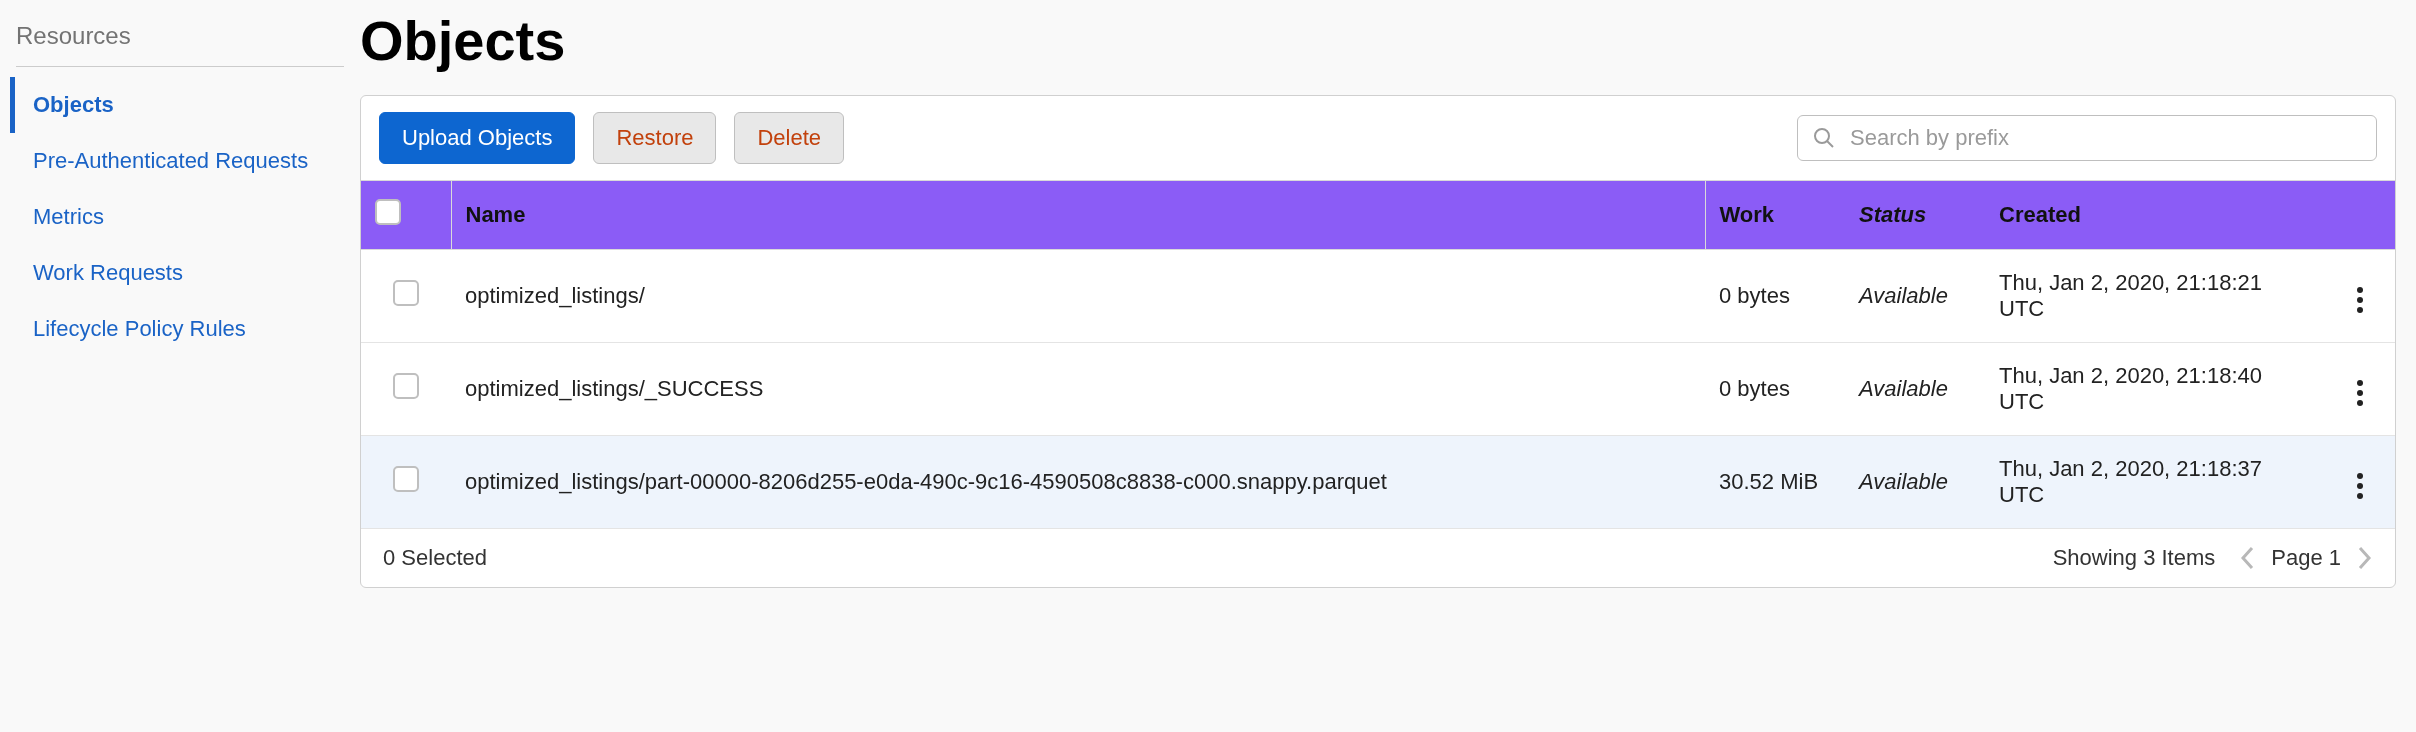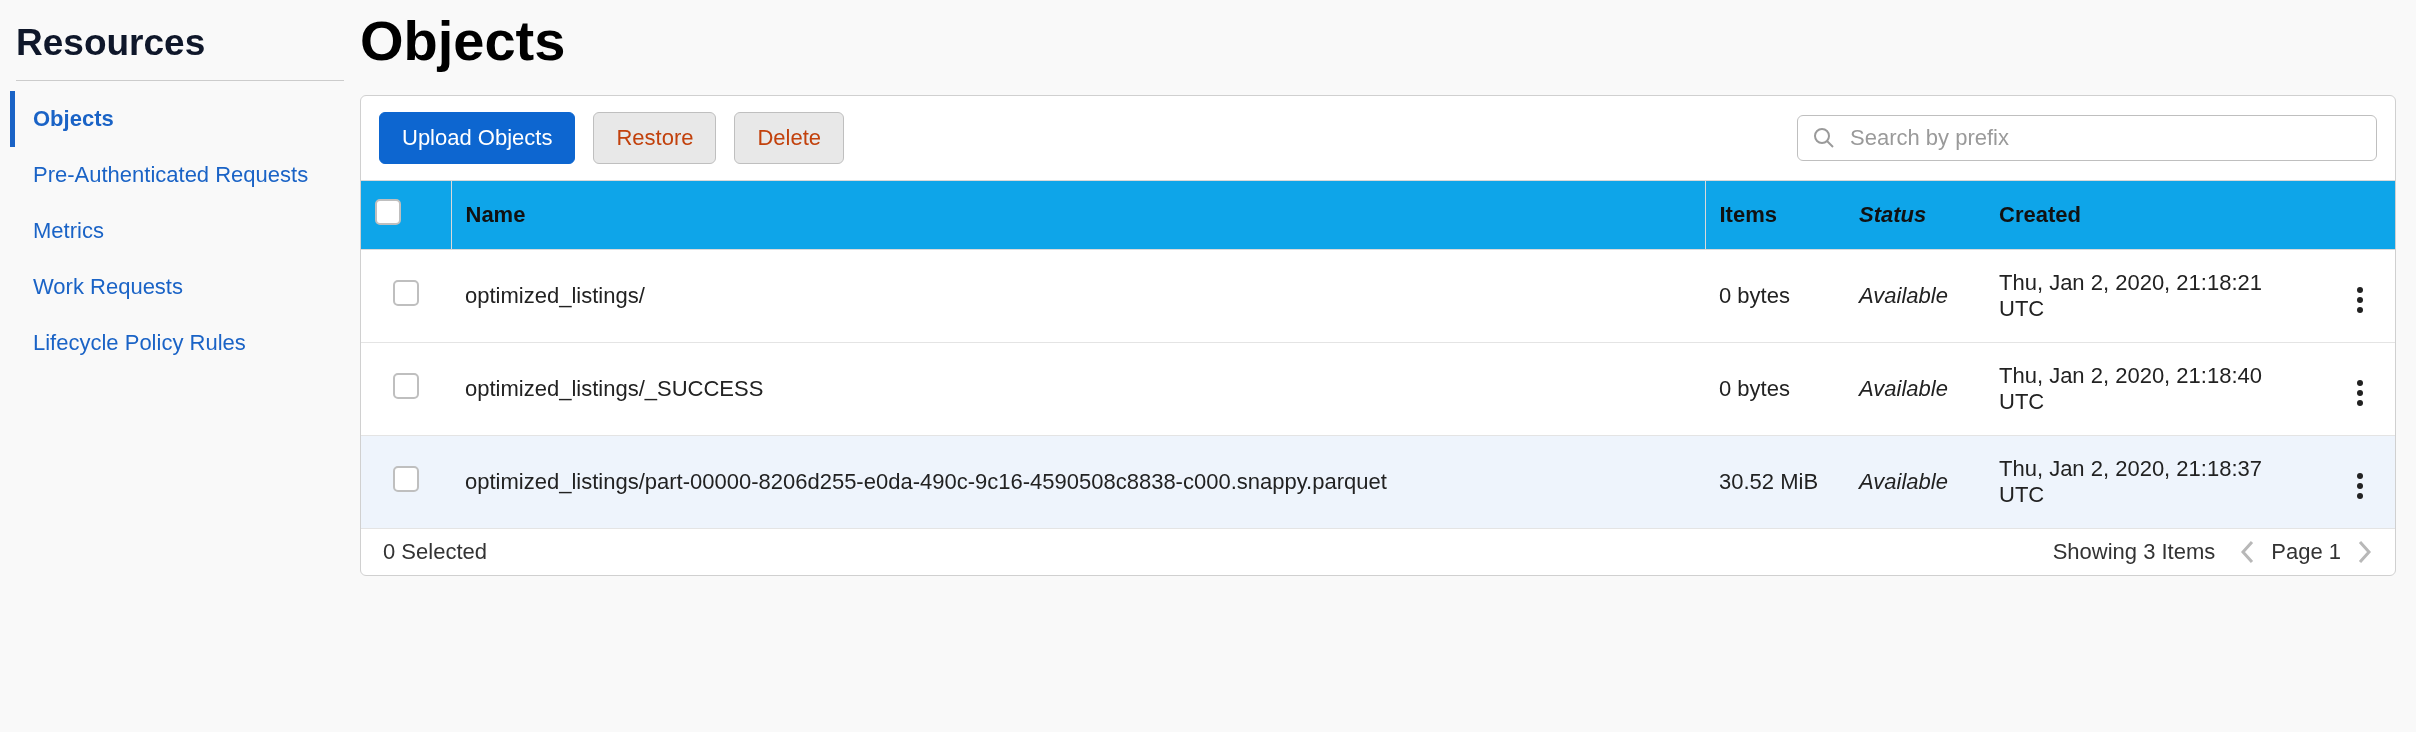--- a/index.html
+++ b/index.html
@@ -15,23 +15,23 @@
     display: flex;
     width: 2416px;
     min-height: 732px;
   }
   .sidebar {
     width: 360px;
     padding: 10px 10px 10px 10px;
     flex-shrink: 0;
   }
   .sidebar-title {
-    font-size: 37px;
-    font-weight: 700;
-    color: #0f172a;
+    font-size: 24px;
+    font-weight: 400;
+    color: #737373;
     padding: 12px 0 16px 6px;
   }
   .sidebar-divider {
     border: none;
     border-top: 1px solid #ccc;
     margin: 0 6px 10px 6px;
   }
   .sidebar-item {
     display: block;
     padding: 15px 6px 15px 18px;
@@ -112,21 +112,21 @@
   table.objects {
     width: 100%;
     border-collapse: collapse;
   }
   table.objects th {
     text-align: left;
     font-size: 22px;
     font-weight: 700;
     padding: 18px 14px;
     border-bottom: 1px solid #d9d9d9;
-    background: #0ea5e9;
+    background: #8b5cf6;
     color: #111;
   }
   table.objects td {
     padding: 20px 14px;
     border-bottom: 1px solid #e4e4e4;
     font-size: 22px;
     vertical-align: middle;
     color: #222;
   }
   table.objects tr.hovered td {
@@ -156,21 +156,21 @@
     cursor: pointer;
     padding: 6px;
   }
   .kebab span {
     width: 6px; height: 6px; border-radius: 50%; background: #222;
   }
 
   .footer {
     display: flex;
     align-items: center;
-    padding: 10px 22px;
+    padding: 16px 22px;
     font-size: 22px;
     color: #333;
   }
   .footer-spacer { flex: 1; }
   .pager {
     display: inline-flex;
     align-items: center;
     gap: 14px;
     margin-left: 24px;
   }
@@ -226,21 +226,21 @@
         </div>
       </div>
 
       <table class="objects">
         <thead>
           <tr>
             <th class="col-chk">
               <span class="chk"></span>
             </th>
             <th class="col-name">Name</th>
-            <th class="col-size">Items</th>
+            <th class="col-size">Work</th>
             <th class="col-status">Status</th>
             <th class="col-created">Created</th>
             <th class="col-actions"></th>
           </tr>
         </thead>
         <tbody>
           <tr>
             <td class="col-chk"><span class="chk"></span></td>
             <td>optimized_listings/</td>
             <td class="col-size">0 bytes</td>

